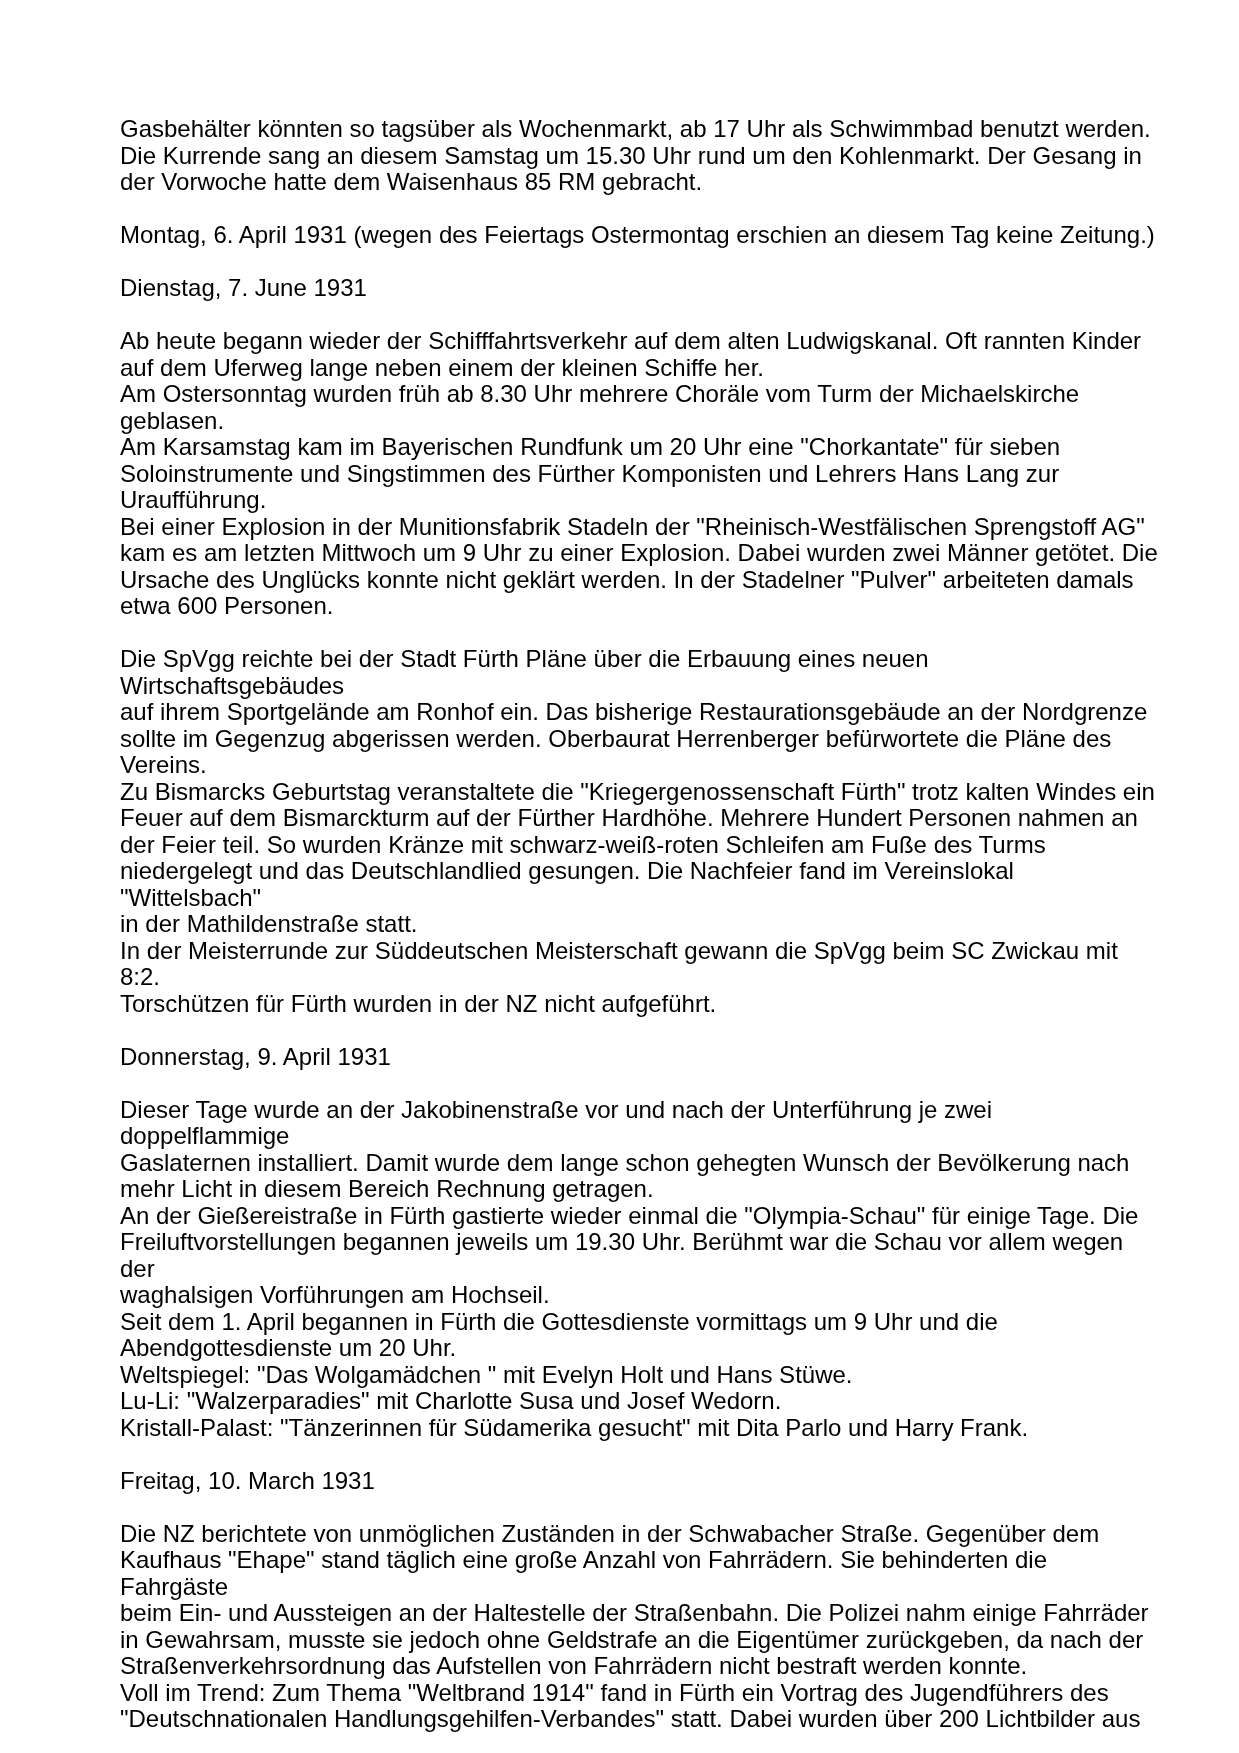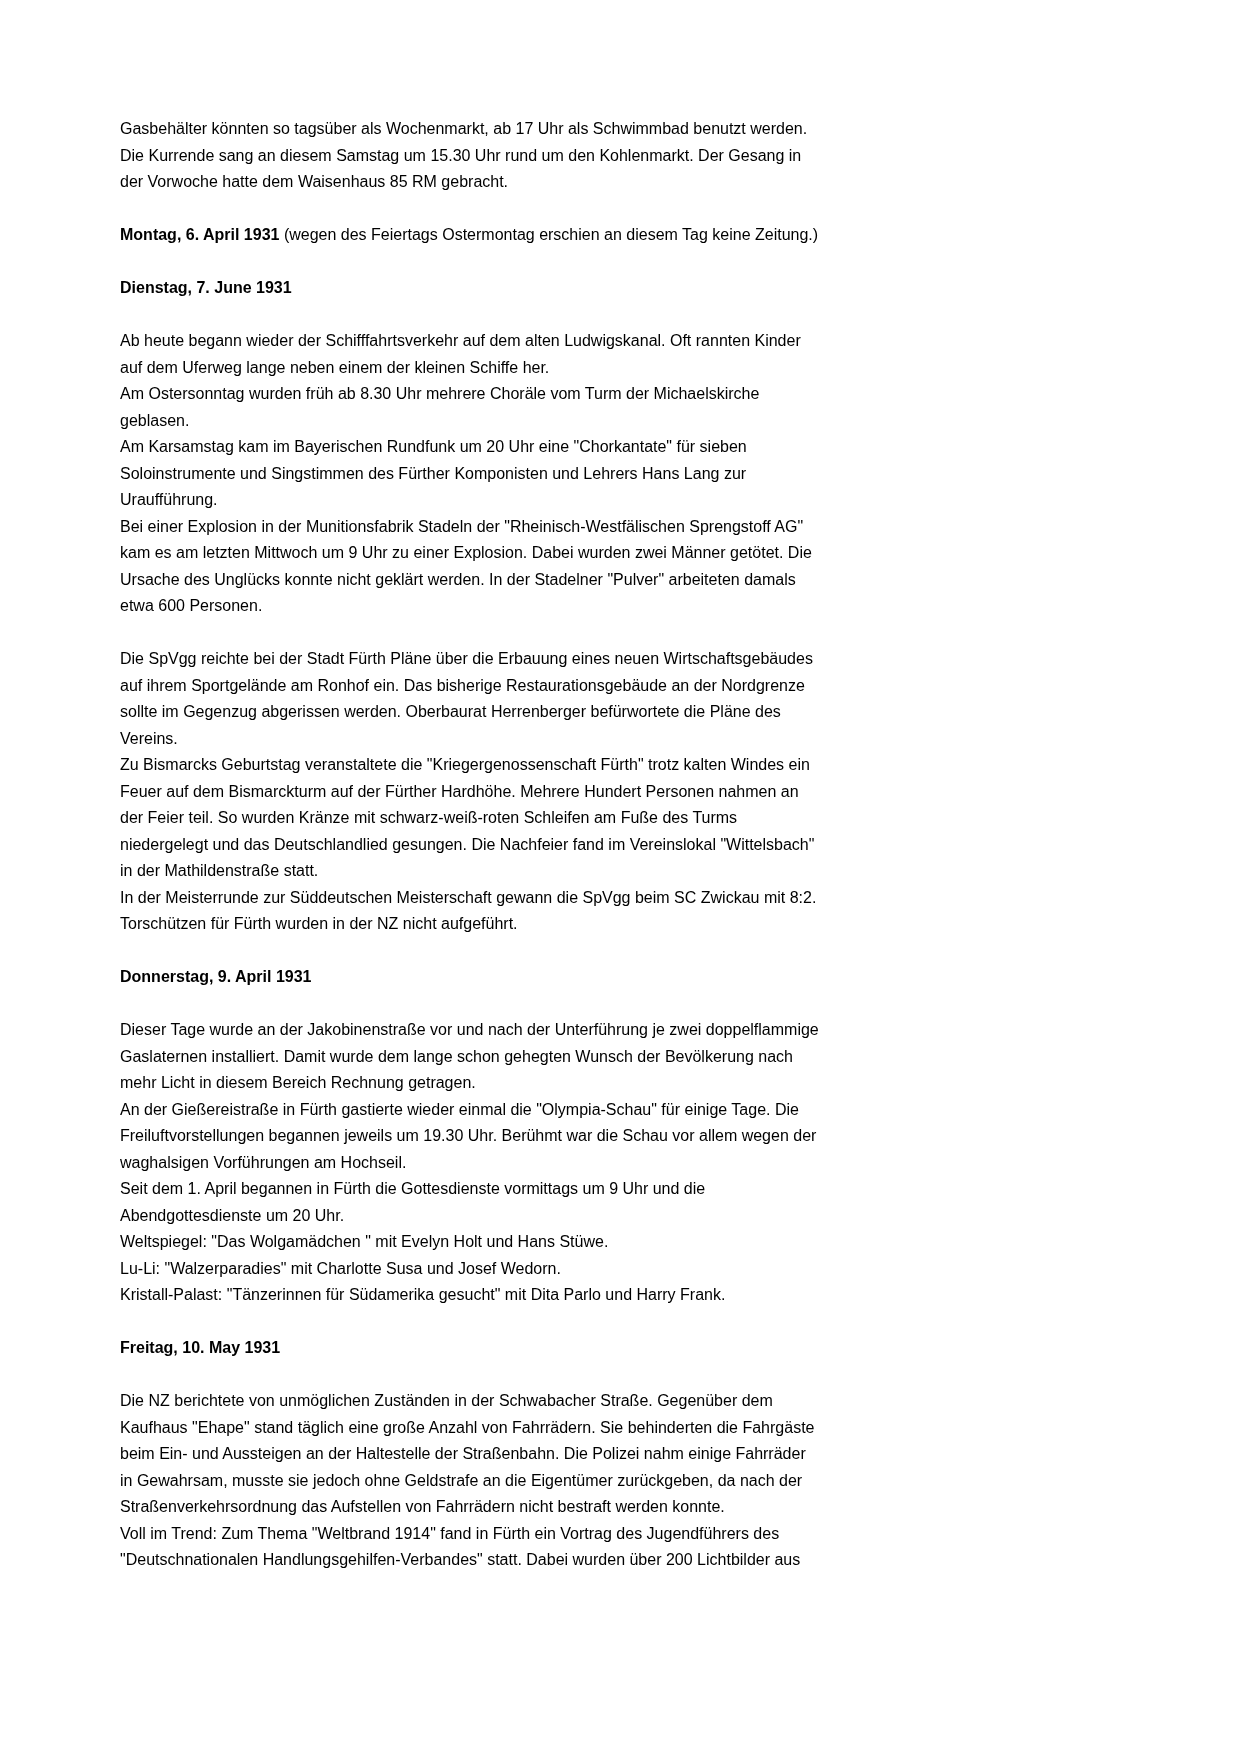--- a/index.html
+++ b/index.html
@@ -20,27 +20,27 @@
     left: 0;
     width: 1239px;
     height: 1753px;
     box-sizing: border-box;
     background: #ffffff;
     padding: 116px 80px 0 120px;
     overflow: hidden;
   }
   .para {
     margin: 0 0 26.5px 0;
-    font-size: 16px;
+    font-size: 24px;
     line-height: 26.5px;
     white-space: pre-line;
     color: #000000;
   }
   .bold {
-    font-weight: bold;
+    font-weight: normal;
   }
 </style>
 </head>
 <body>
 
 <div class="page">
   <p class="para">Gasbehälter könnten so tagsüber als Wochenmarkt, ab 17 Uhr als Schwimmbad benutzt werden.
 Die Kurrende sang an diesem Samstag um 15.30 Uhr rund um den Kohlenmarkt. Der Gesang in
 der Vorwoche hatte dem Waisenhaus 85 RM gebracht.</p>
   <p class="para"><span class="bold">Montag, 6. April 1931</span><span> (wegen des Feiertags Ostermontag erschien an diesem Tag keine Zeitung.)</span></p>
@@ -72,21 +72,21 @@
 Gaslaternen installiert. Damit wurde dem lange schon gehegten Wunsch der Bevölkerung nach
 mehr Licht in diesem Bereich Rechnung getragen.
 An der Gießereistraße in Fürth gastierte wieder einmal die "Olympia-Schau" für einige Tage. Die
 Freiluftvorstellungen begannen jeweils um 19.30 Uhr. Berühmt war die Schau vor allem wegen der
 waghalsigen Vorführungen am Hochseil.
 Seit dem 1. April begannen in Fürth die Gottesdienste vormittags um 9 Uhr und die
 Abendgottesdienste um 20 Uhr.
 Weltspiegel: "Das Wolgamädchen " mit Evelyn Holt und Hans Stüwe.
 Lu-Li: "Walzerparadies" mit Charlotte Susa und Josef Wedorn.
 Kristall-Palast: "Tänzerinnen für Südamerika gesucht" mit Dita Parlo und Harry Frank.</p>
-  <p class="para bold">Freitag, 10. May 1931</p>
+  <p class="para bold">Freitag, 10. March 1931</p>
   <p class="para">Die NZ berichtete von unmöglichen Zuständen in der Schwabacher Straße. Gegenüber dem
 Kaufhaus "Ehape" stand täglich eine große Anzahl von Fahrrädern. Sie behinderten die Fahrgäste
 beim Ein- und Aussteigen an der Haltestelle der Straßenbahn. Die Polizei nahm einige Fahrräder
 in Gewahrsam, musste sie jedoch ohne Geldstrafe an die Eigentümer zurückgeben, da nach der
 Straßenverkehrsordnung das Aufstellen von Fahrrädern nicht bestraft werden konnte.
 Voll im Trend: Zum Thema "Weltbrand 1914" fand in Fürth ein Vortrag des Jugendführers des
 "Deutschnationalen Handlungsgehilfen-Verbandes" statt. Dabei wurden über 200 Lichtbilder aus</p>
 </div>
 
 </body></html>

